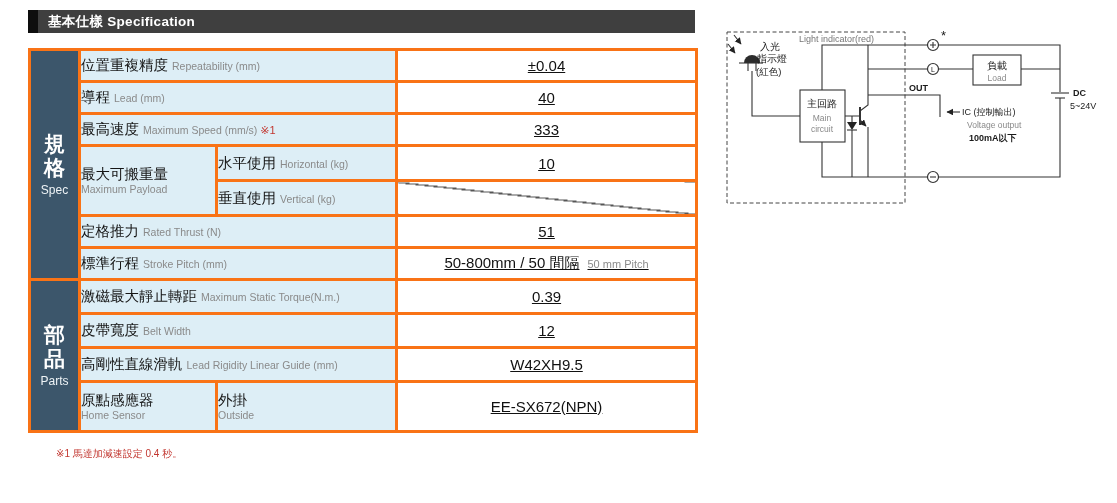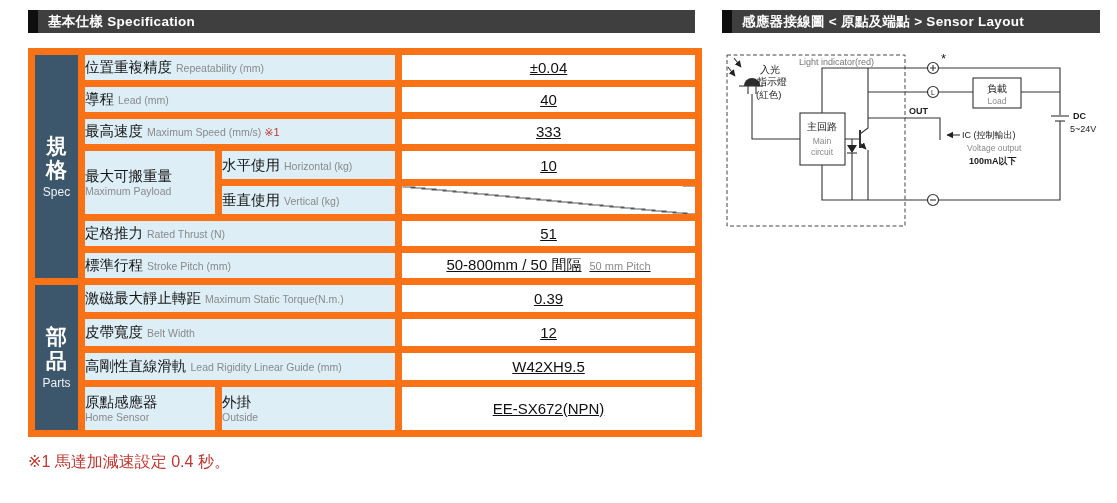--- a/index.html
+++ b/index.html
@@ -14,42 +14,42 @@
   .panel-right{left:722px;width:378px;}
 
   
   .bar{display:flex;height:23px;}
   .bar-sq{width:10px;background:#0e0e0e;}
   .bar-body{flex:1;background:#3f3f3f;display:flex;align-items:center;}
   .bar-t{color:#fff;font-weight:bold;font-size:13.5px;padding-left:10px;letter-spacing:.3px;white-space:nowrap;}
 
   
   table.spec{border-collapse:collapse;table-layout:fixed;width:667px;margin-top:15px;}
-  table.spec td{border:7px solid #f97316;padding:0;vertical-align:middle;}
+  table.spec td{border:3px solid #f97316;padding:0;vertical-align:middle;}
   td.g{background:#3c566b;color:#fff;text-align:center;}
   .gz{font-size:21px;font-weight:bold;line-height:1.12;}
   .ge{font-size:12px;margin-top:3px;color:#eef3f6;}
   td.lbl{background:#ddeef6;padding:2px 4px 2px 8px;}
   td.lbl .zh{font-size:14.5px;color:#151515;}
   td.lbl .en{font-size:10.5px;color:#8a8a8a;padding-left:4px;}
   td.lbl .ref{font-size:11px;color:#c2362f;padding-left:3px;}
   td.lbl .zh-block{display:block;font-size:14.5px;color:#151515;line-height:1.25;}
   td.lbl .en-block{display:block;font-size:10.5px;color:#8a8a8a;line-height:1.2;}
   td.val{background:#fff;text-align:center;font-size:15px;color:#111;text-decoration:underline;}
   td.val .suffix{font-size:11px;color:#8a8a8a;padding-left:8px;}
   td.diag{
     background:linear-gradient(to top right,
       transparent calc(50% - .7px),
       #555 calc(50% - .7px),
       #555 calc(50% + .7px),
       transparent calc(50% + .7px));
   }
 
   .fnote{margin-top:14px;line-height:1.35;}
-  .fz{color:#c2362f;font-size:16px;}
+  .fz{color:#c2362f;font-size:10px;margin-left:28px;}
   .fe{color:#666;font-size:11px;margin-top:2px;}
 
   
   svg.diagram{display:block;margin-top:9px;}
   svg.diagram text{font-family:"Liberation Sans","DejaVu Sans",sans-serif;}
   .w{stroke:#333;stroke-width:1.1;fill:none;}
   .w2{stroke:#333;stroke-width:2;fill:none;}
   .dash{stroke:#444;stroke-width:1;fill:none;stroke-dasharray:4 2.5;}
   .term{fill:#fff;stroke:#333;stroke-width:1.2;}
   .st-zh{font-size:10px;fill:#1a1a1a;}
@@ -168,26 +168,20 @@
     </tr>
     </tbody>
   </table>
 
   <div class="fnote">
     <div class="fz">※1 馬達加減速設定 0.4 秒。</div>
   </div>
 </div>
 
 <div class="panel panel-right">
-  <div class="bar">
-    <span class="bar-sq"></span>
-    <span class="bar-body">
-        <span class="bar-t">感應器接線圖 &lt; 原點及端點 &gt; Sensor Layout</span>
-      </span>
-  </div>
 
   <svg class="diagram" viewBox="0 0 378 198" width="378" height="198">
     <defs>
       <marker id="ah" markerWidth="7" markerHeight="7" refX="5.5" refY="3" orient="auto">
         <path d="M0,0 L6,3 L0,6 z" fill="#222"></path>
       </marker>
     </defs>
 
     <rect class="dash" x="5" y="13" width="178" height="171"></rect>
 

